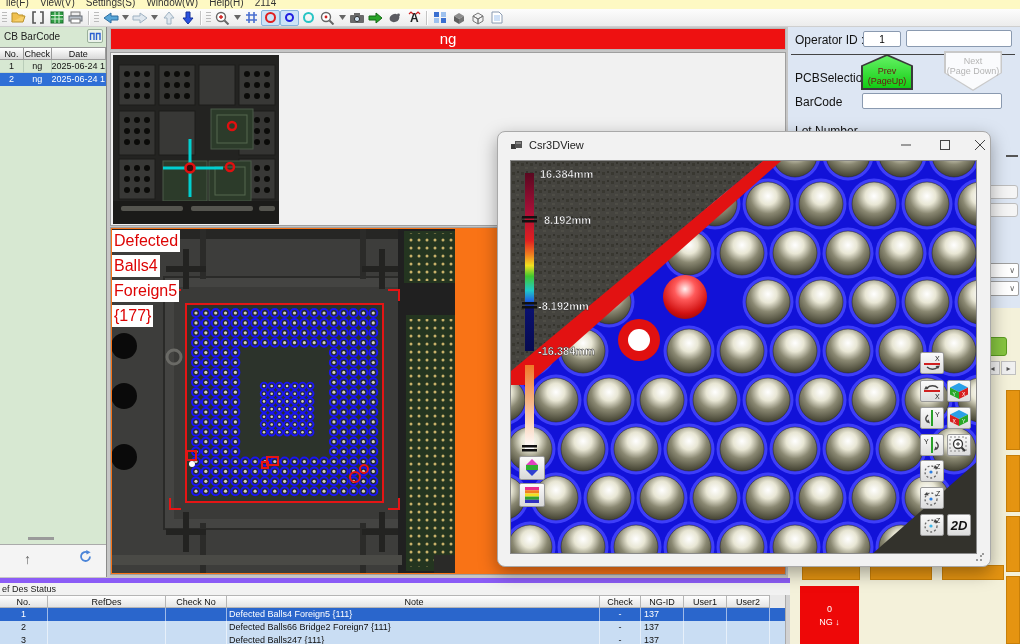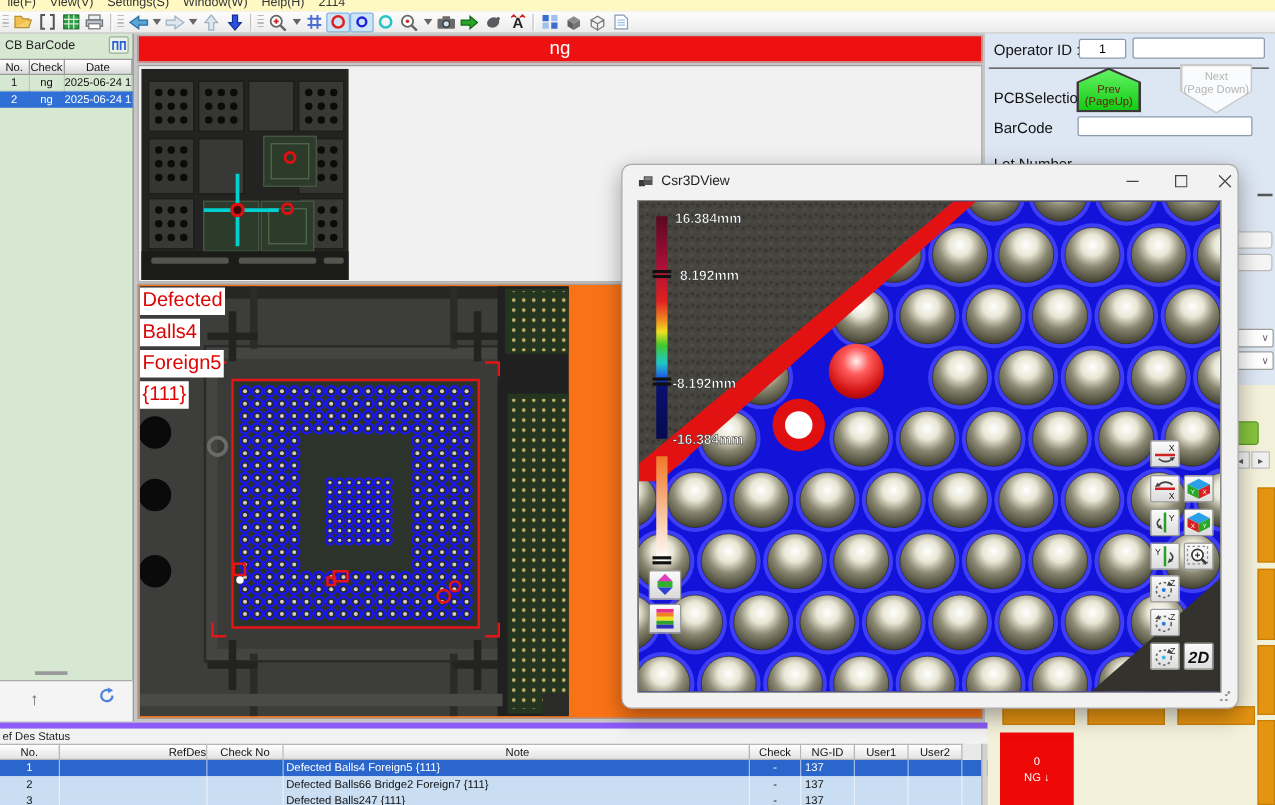--- a/index.html
+++ b/index.html
@@ -1061,21 +1061,21 @@
         <rect x="155" y="228" width="11" height="8"></rect>
           <rect x="150" y="233" width="6" height="6"></rect>
         <circle cx="243" cy="248" r="5"></circle>
           <circle cx="252" cy="240" r="4"></circle>
       </g>
       <circle cx="80" cy="235" r="3" fill="#ffffff"></circle>
     </svg>
     <div class="ovl" style="left:1px;top:2px">Defected</div>
     <div class="ovl" style="left:1px;top:27px">Balls4</div>
     <div class="ovl" style="left:1px;top:52px">Foreign5</div>
-    <div class="ovl" style="left:1px;top:77px">{111}</div>
+    <div class="ovl" style="left:1px;top:77px">{177}</div>
   </div>
 
   <div class="panel-right">
     <div class="pr-top"></div>
     <span class="pr-label" style="left:7px;top:6px">Operator ID :</span>
     <input class="inp" style="left: 75px; top: 4px; width: 38px; height: 16px; text-align: center;" value="1">
     <input class="inp" style="left: 118px; top: 3px; width: 106px; height: 17px;">
     <div class="pr-div"></div>
     <span class="pr-label" style="left:7px;top:44px">PCBSelection</span>
     <div class="pent pent-up" style="left:73px;top:27px;width:52px;height:36px">
@@ -1113,21 +1113,21 @@
     <div class="ngbox">
       <span>0</span>
       <span>NG ↓</span>
     </div>
   </div>
 
   <div class="refdes">
     <div class="rd-title">ef Des Status</div>
     <div class="rd-hrow">
       <span class="c0">No.</span>
-        <span class="c1" style="text-align:right">RefDes</span>
+        <span class="c1" style="text-align:center">RefDes</span>
       <span class="c2" style="text-align:center">Check No</span>
         <span class="c3" style="text-align:center">Note</span>
       <span class="c4">Check</span>
         <span class="c5" style="text-align:center;padding-left:0">NG-ID</span>
       <span class="c6" style="text-align:center">User1</span>
         <span class="c7" style="text-align:center">User2</span>
     </div>
     <div class="rd-row sel">
       <span class="c0">1</span>
         <span class="c1"></span>

